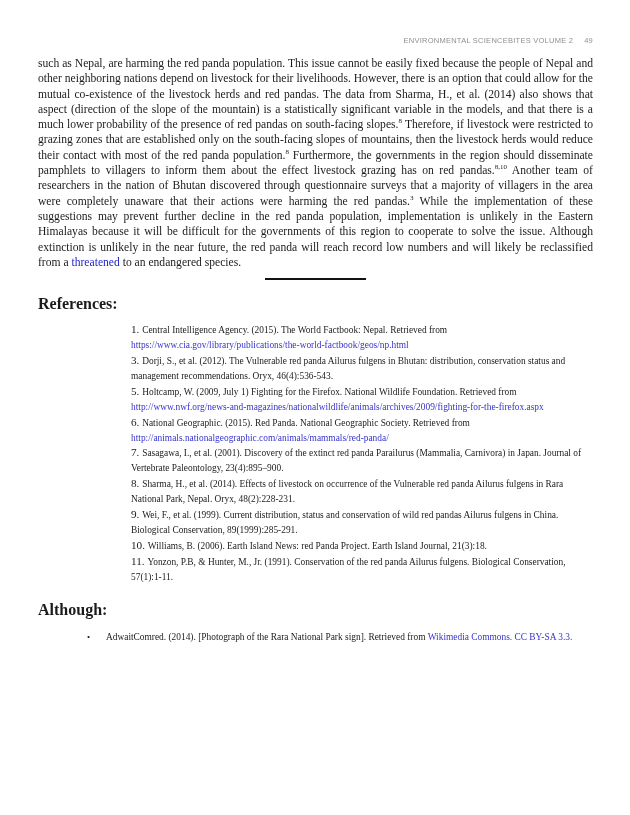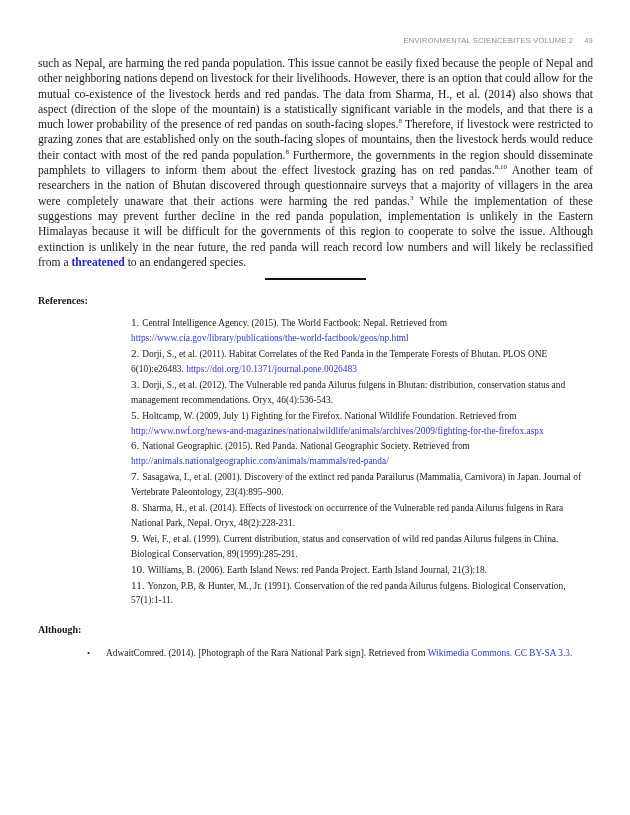--- a/index.html
+++ b/index.html
@@ -19,28 +19,28 @@
   }
   .body-paragraph {
     margin-top:11px;
     font-size:11.6px; line-height:15.3px;
     text-align:justify;
   }
   .body-paragraph sup, .footnote-sup {
     font-size:7px; vertical-align:super; line-height:0;
   }
   .link { color:#3534cb; cursor:pointer; text-decoration:none; }
-  .link-bold { color:#2423c8; font-weight:bold; cursor:pointer; }
+  .link-bold { color:#2423c8; font-weight:normal; cursor:pointer; }
   .divider {
     width:101px; height:0; border-top:2.2px solid #121212;
     margin:8px auto 0 auto;
   }
   .section-heading {
     margin-top:15px;
-    font-size:10px; font-weight:bold;
+    font-size:16px; font-weight:bold;
   }
   .ref-list {
     margin-top:9px; margin-left:93px;
     font-size:9.4px; line-height:14.9px;
     overflow-wrap:break-word;
   }
   .ref-item { text-align:left; }
   .ref-number { font-size:11.2px; }
   .figures-heading { margin-top:16px; }
   .figure-list {
@@ -63,21 +63,20 @@
   </div>
 
   <p class="body-paragraph"><span>such as Nepal, are harming the red panda population.  This issue cannot be easily fixed because the people of Nepal and other neighboring nations depend on livestock for their livelihoods.  However, there is an option that could allow for the mutual co-existence of the livestock herds and red pandas. The data from Sharma, H., et al. (2014) also shows that aspect (direction of the slope of the mountain) is a statistically significant variable in the models, and that there is a much lower probability of the presence of red pandas on south-facing slopes.</span><sup class="footnote-sup">8</sup><span>  Therefore, if livestock were restricted to grazing zones that are established only on the south-facing slopes of mountains, then the livestock herds would reduce their contact with most of the red panda population.</span><sup class="footnote-sup">8</sup><span>  Furthermore, the governments in the region should disseminate pamphlets to villagers to inform them about the effect livestock grazing has on red pandas.</span><sup class="footnote-sup">8,10</sup><span>  Another team of researchers in the nation of Bhutan discovered through questionnaire surveys that a majority of villagers in the area were completely unaware that their actions were harming the red pandas.</span><sup class="footnote-sup">3</sup><span>  While the implementation of these suggestions may prevent further decline in the red panda population, implementation is unlikely in the Eastern Himalayas because it will be difficult for the governments of this region to cooperate to solve the issue.  Although extinction is unlikely in the near future, the red panda will reach record low numbers and will likely be reclassified from a </span><span class="link-bold">threatened</span><span> to an endangered species.</span></p>
 
   <div class="divider"></div>
 
   <div class="section-heading">References:</div>
 
   <div class="ref-list">
       <div class="ref-item"><span class="ref-number">1. </span><span>Central Intelligence Agency. (2015). The World Factbook: Nepal. Retrieved from </span><span class="link">https://www.cia.gov/library/publications/the-world-factbook/geos/np.html</span></div>
-      <div class="ref-item"><span class="ref-number">2. </span><span>Dorji, S., et al. (2011). Habitat Correlates of the Red Panda in the Temperate Forests of Bhutan. PLOS ONE 6(10):e26483. </span><span class="link">https://doi.org/10.1371/journal.pone.0026483</span></div>
       <div class="ref-item"><span class="ref-number">3. </span><span>Dorji, S., et al. (2012). The Vulnerable red panda Ailurus fulgens in Bhutan: distribution, conservation status and management recommendations. Oryx, 46(4):536-543.</span></div>
       <div class="ref-item"><span class="ref-number">5. </span><span>Holtcamp, W. (2009, July 1) Fighting for the Firefox. National Wildlife Foundation. Retrieved from </span><span class="link">http://www.nwf.org/news-and-magazines/nationalwildlife/animals/archives/2009/fighting-for-the-firefox.aspx</span></div>
       <div class="ref-item"><span class="ref-number">6. </span><span>National Geographic. (2015). Red Panda. National Geographic Society. Retrieved from </span><span class="link">http://animals.nationalgeographic.com/animals/mammals/red-panda/</span></div>
       <div class="ref-item"><span class="ref-number">7. </span><span>Sasagawa, I., et al. (2001). Discovery of the extinct red panda Parailurus (Mammalia, Carnivora) in Japan. Journal of Vertebrate Paleontology, 23(4):895–900.</span></div>
       <div class="ref-item"><span class="ref-number">8. </span><span>Sharma, H., et al. (2014). Effects of livestock on occurrence of the Vulnerable red panda Ailurus fulgens in Rara National Park, Nepal. Oryx, 48(2):228-231.</span></div>
       <div class="ref-item"><span class="ref-number">9. </span><span>Wei, F., et al. (1999). Current distribution, status and conservation of wild red pandas Ailurus fulgens in China. Biological Conservation, 89(1999):285-291.</span></div>
       <div class="ref-item"><span class="ref-number">10. </span><span>Williams, B. (2006). Earth Island News: red Panda Project. Earth Island Journal, 21(3):18.</span></div>
       <div class="ref-item"><span class="ref-number">11. </span><span>Yonzon, P.B, &amp; Hunter, M., Jr. (1991). Conservation of the red panda Ailurus fulgens. Biological Conservation, 57(1):1-11.</span></div>
     </div>
 

